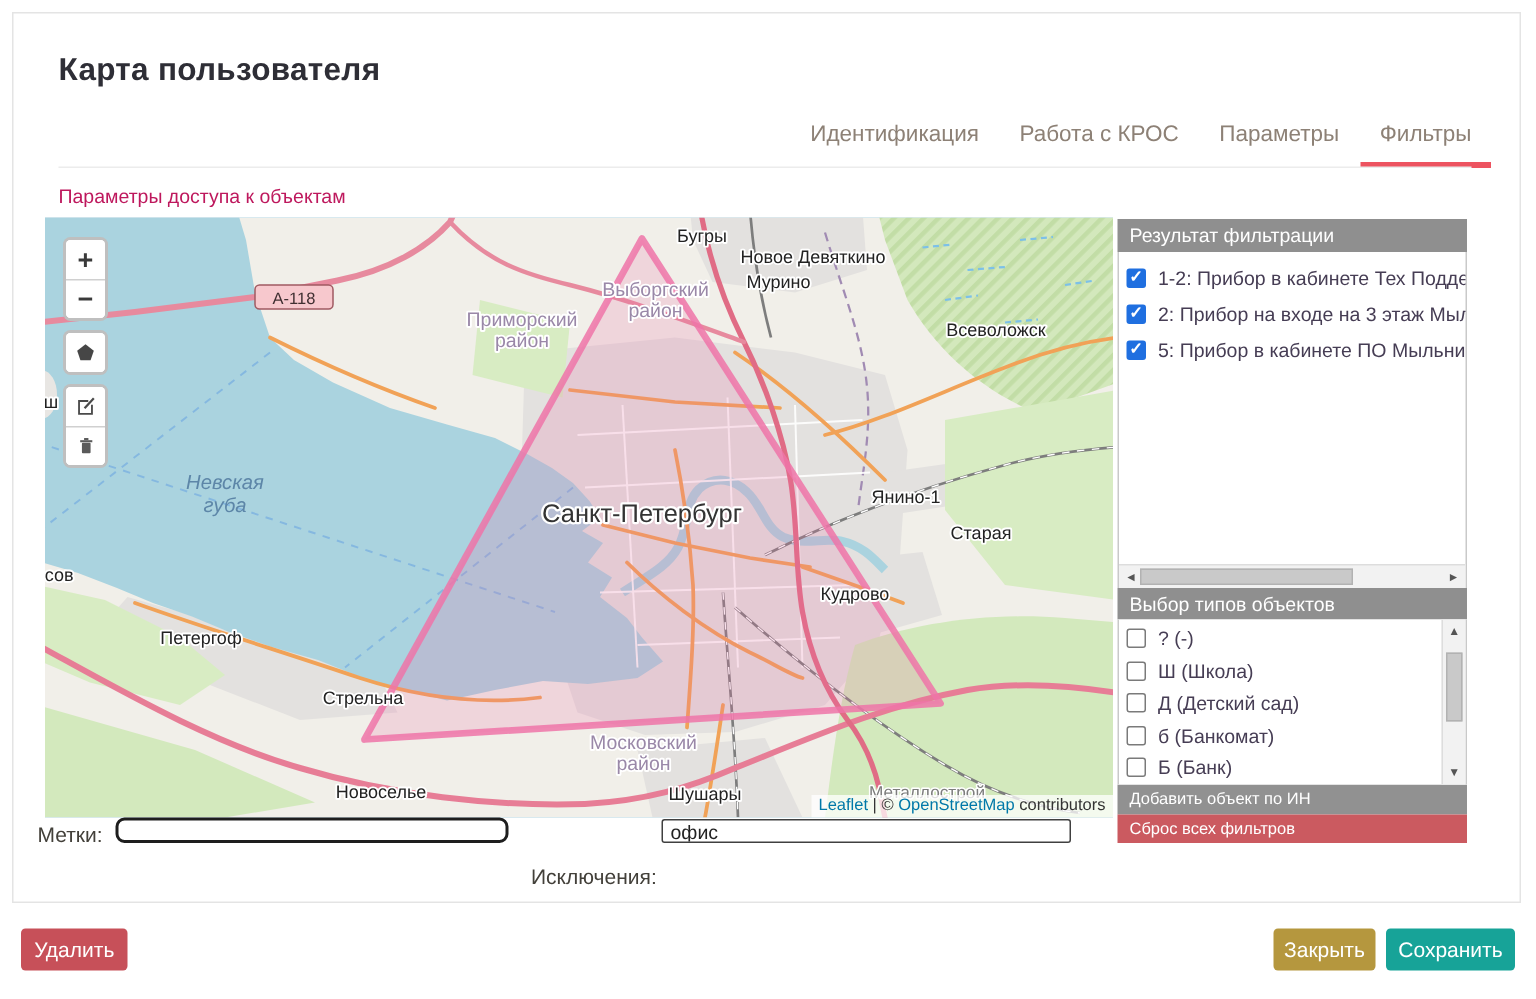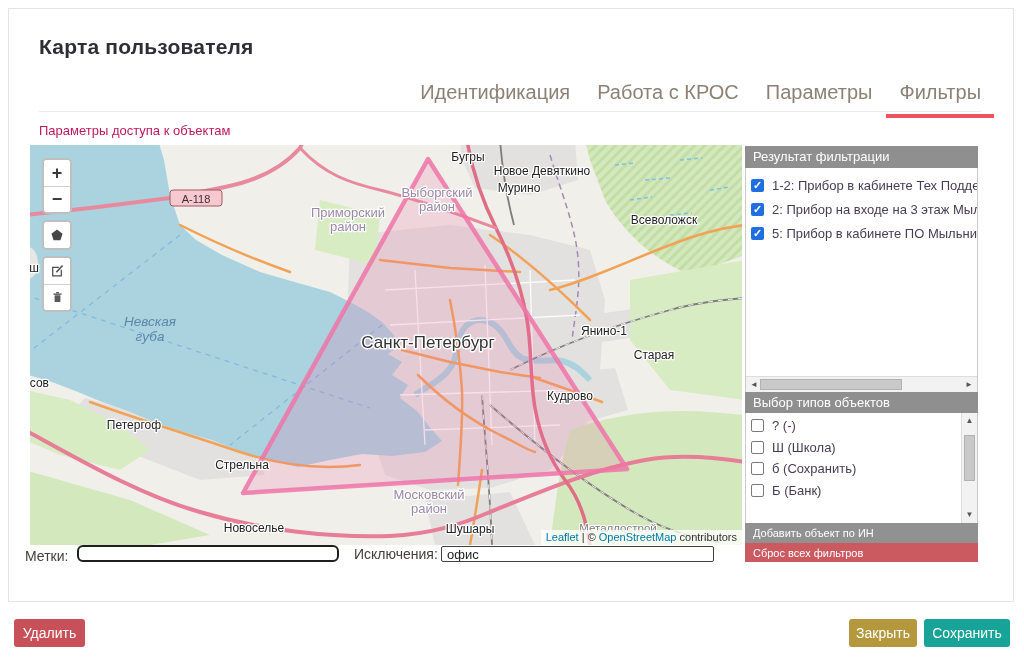--- a/index.html
+++ b/index.html
@@ -5,21 +5,21 @@
   * { margin:0; padding:0; box-sizing:border-box; }
   html,body { width:1024px; height:666px; background:#fff; font-family:"Liberation Sans", sans-serif; }
   body { position:relative; overflow:hidden; }
 
   .card { position:absolute; left:8px; top:8px; width:1006px; height:594px;
           background:#fff; border:1px solid #e4e4e4; }
 
   .page-title { position:absolute; left:30px; top:26px; font-size:21px; font-weight:bold; color:#2e2e36; letter-spacing:.2px;text-align:right; }
 
   .tabs { position:absolute; top:72px; right:32px; display:flex; gap:27px; }
-  .tab { position:relative; font-size:20px; color:#8d8176; padding:0 0 14px 0; cursor:pointer; white-space:nowrap; }
+  .tab { position:relative; font-size:15px; color:#8d8176; padding:0 0 14px 0; cursor:pointer; white-space:nowrap; }
   .tab.active::after { content:""; position:absolute; left:-13px; right:-13px; bottom:0; height:4px; background:#ed5360; }
   .tabs-hairline { position:absolute; top:102px; left:30px; right:32px; height:1px; background:#ececec; }
 
   .section-label { position:absolute; left:30px; top:114px; font-size:13px; color:#be185d; }
 
   
   .map { position:absolute; left:30px; top:145px; width:712px; height:400px; background:#aad3df; overflow:hidden; }
   .map svg.basemap { position:absolute; left:0; top:0; }
 
   .lbl { text-anchor:middle; paint-order:stroke; stroke:#fff; stroke-width:2.5px; stroke-linejoin:round; }
@@ -287,37 +287,41 @@
     <div class="chk-row">
         <span class="cb off"></span>
         <span class="txt">? (-)</span>
       </div>
       <div class="chk-row">
         <span class="cb off"></span>
         <span class="txt">Ш (Школа)</span>
       </div>
       <div class="chk-row">
         <span class="cb off"></span>
-        <span class="txt">б (Сохранить)</span>
+        <span class="txt">Д (Детский сад)</span>
+      </div>
+      <div class="chk-row">
+        <span class="cb off"></span>
+        <span class="txt">б (Банкомат)</span>
       </div>
       <div class="chk-row">
         <span class="cb off"></span>
         <span class="txt">Б (Банк)</span>
       </div>
       <div class="vscroll">
       <div class="arrow up">▲</div>
       <div class="thumb"></div>
       <div class="arrow down">▼</div>
     </div>
   </div>
 
   <div class="panel-action add">Добавить объект по ИН</div>
   <div class="panel-action reset">Сброс всех фильтров</div>
 </div>
 
 <div class="form-label" style="left:25px; top:548px;">Метки:</div>
 <input class="inp labels" type="text" value="" style="">
-<div class="form-label" style="left:354px; top:546px;">Исключения:</div>
+<div class="form-label" style="left:354px; top:576px;">Исключения:</div>
 <input class="inp excl" type="text" value="офис" style="">
 
 <button class="btn btn-delete">Удалить</button>
 <button class="btn btn-close">Закрыть</button>
 <button class="btn btn-save">Сохранить</button>
 
 </body></html>

